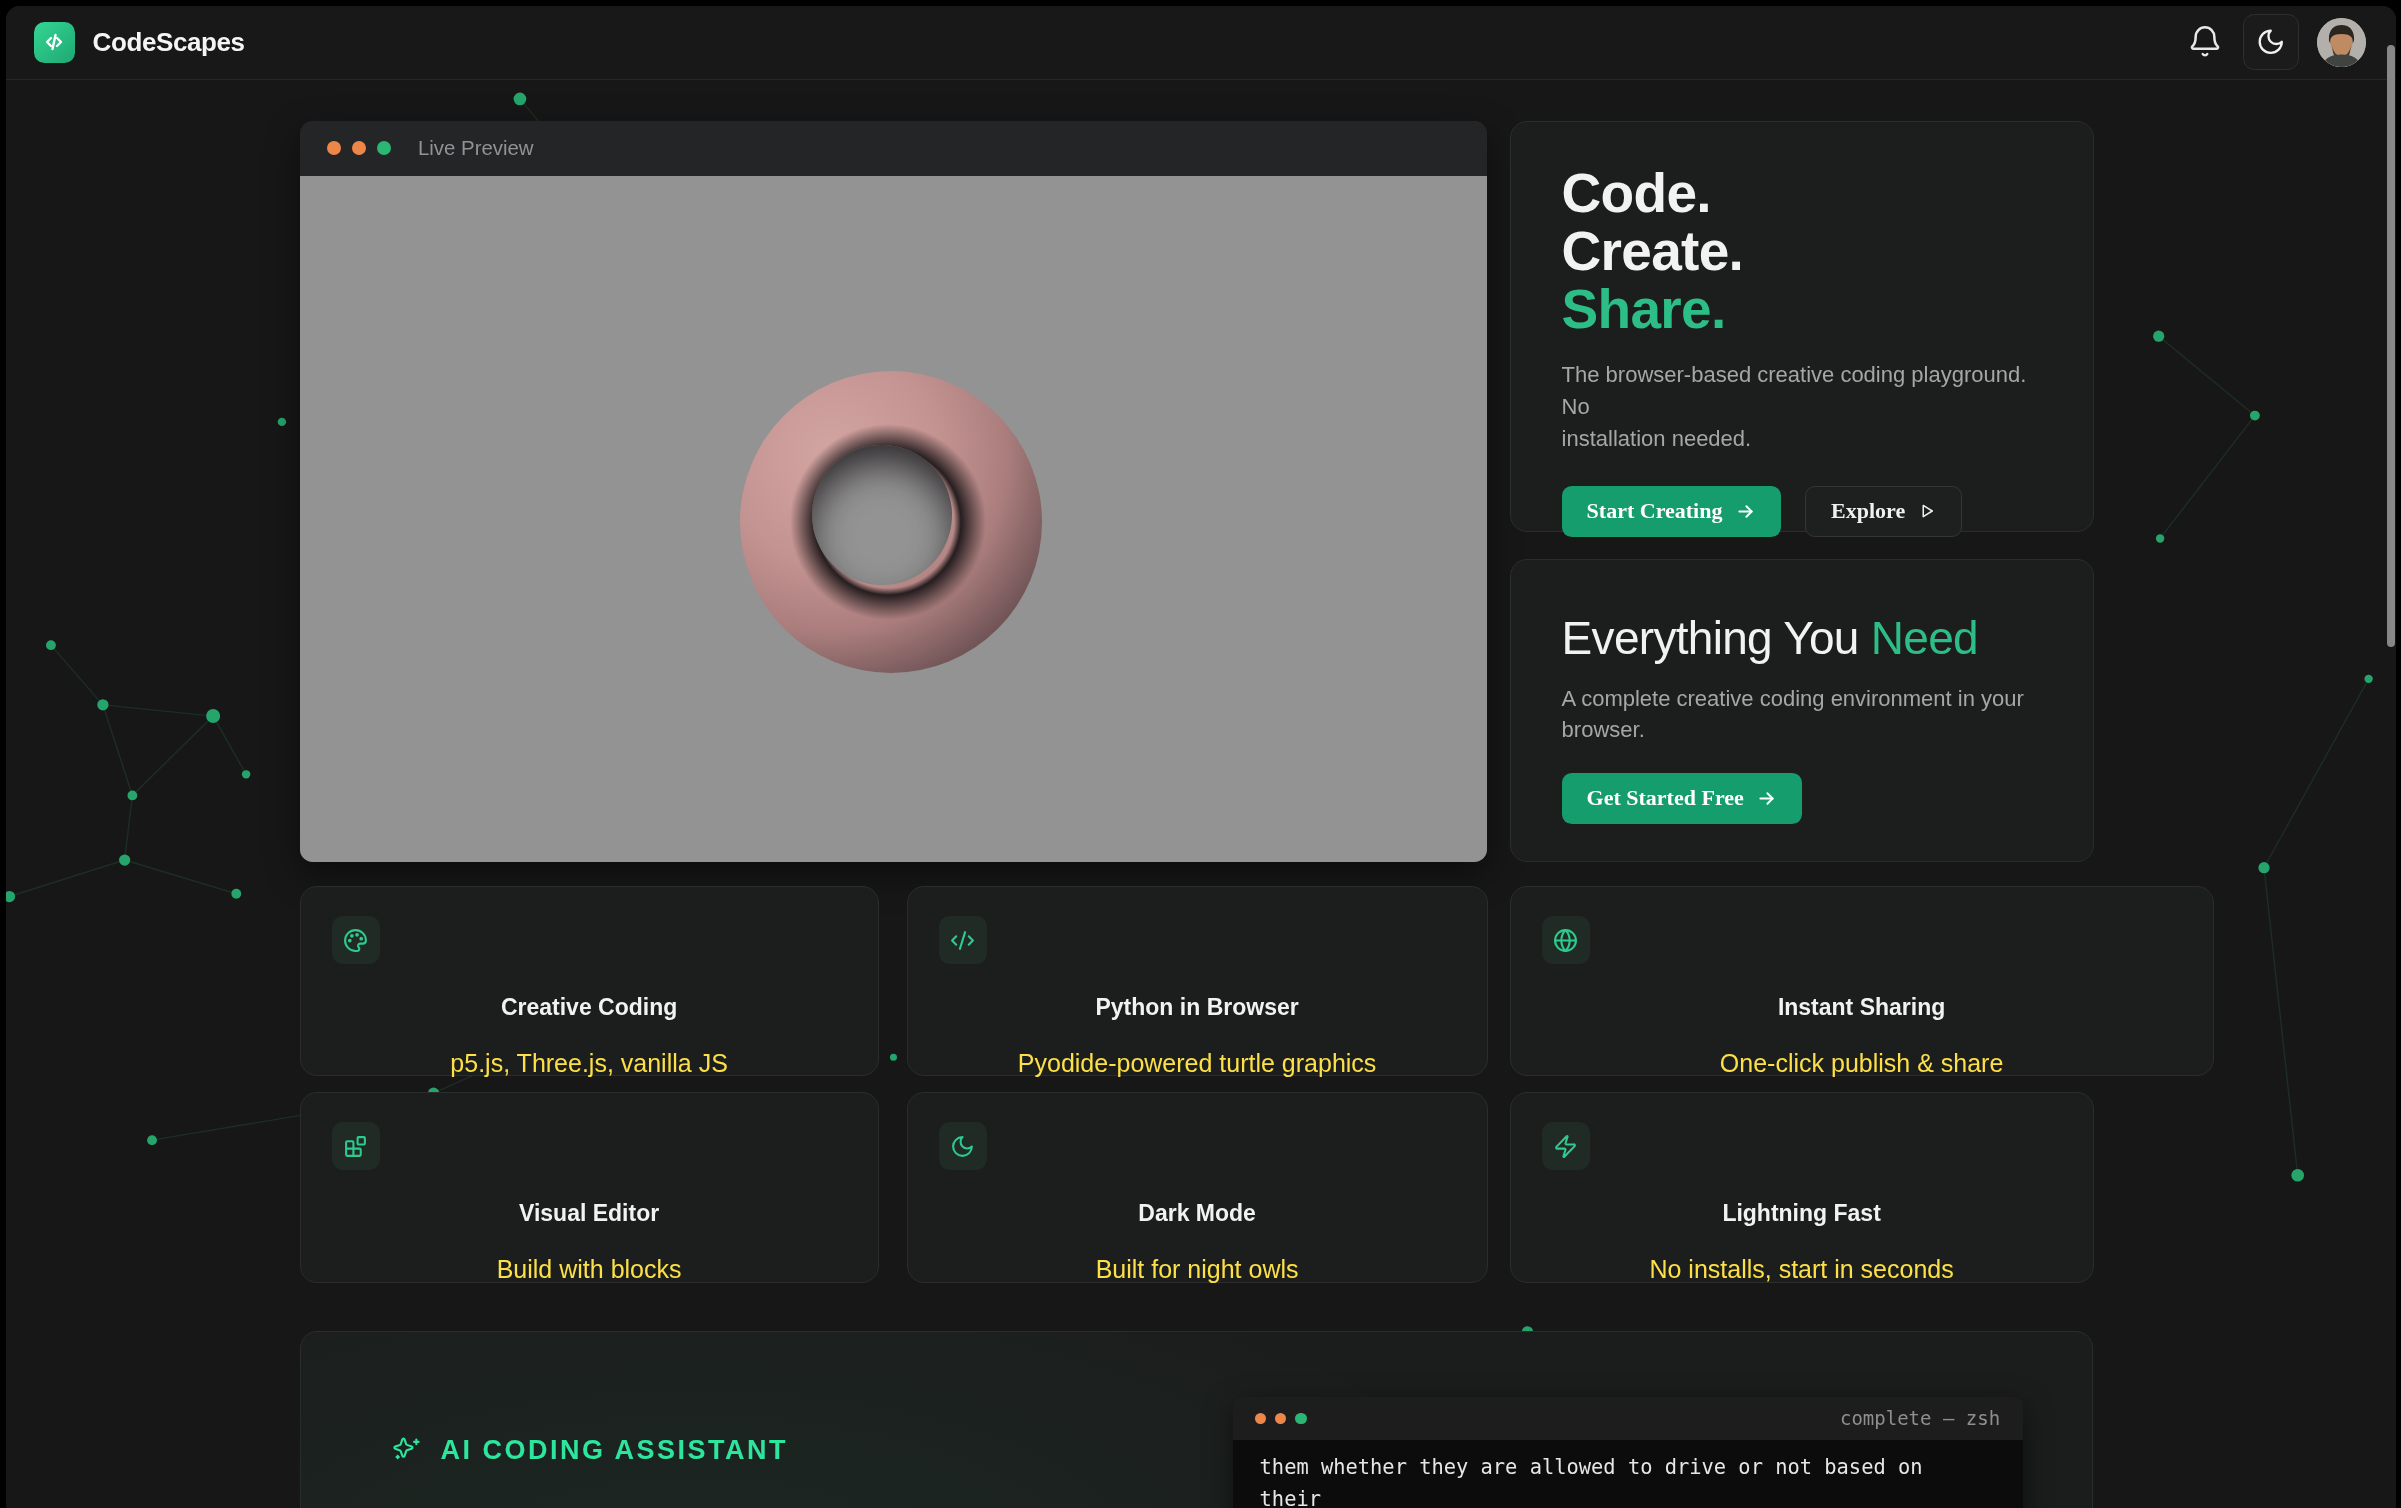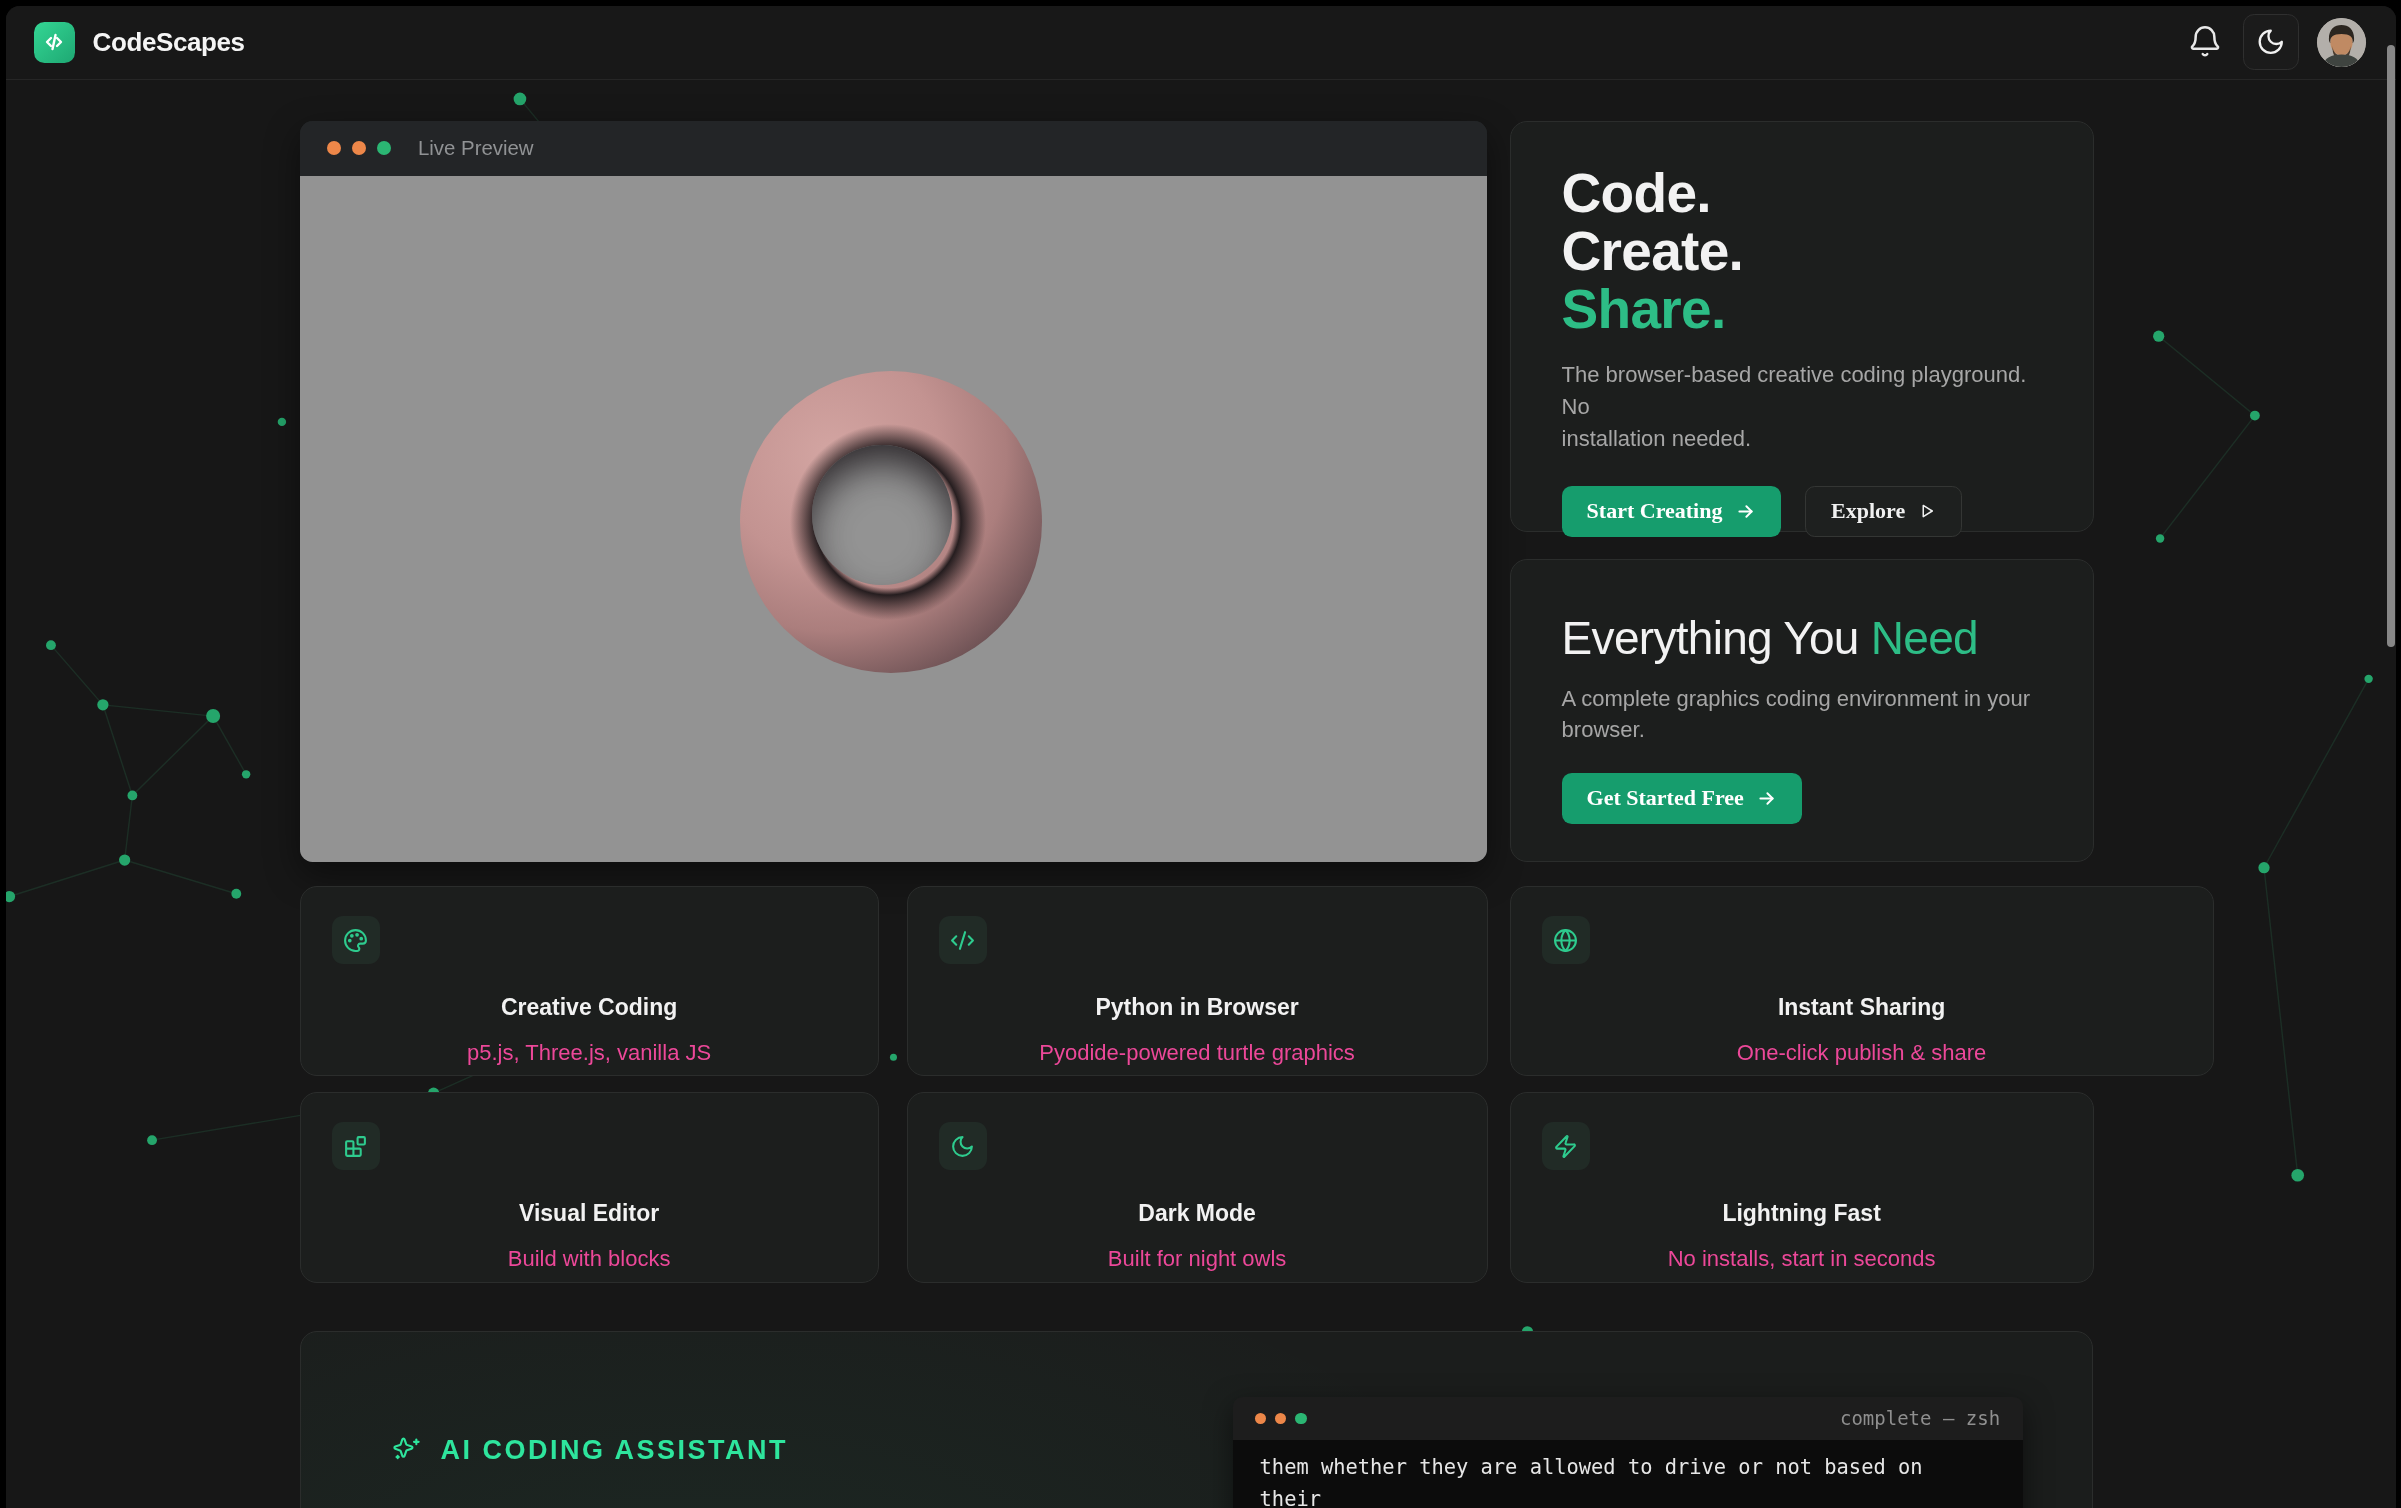--- a/index.html
+++ b/index.html
@@ -52,21 +52,21 @@
   .btn-dark { background:#1e201f; color:#f0f0f0; border:1.4px solid #343634; }
   .hero2 { left:1504px; top:553px; width:584px; height:303px; padding:51px 51px; }
   .et-title { font-size:46px; font-weight:400; letter-spacing:-0.7px; color:#f2f2f2; }
   .et-desc { margin-top:18px; font-size:22px; line-height:31px; color:#a6a6a6; }
   .hero2 .btn { margin-top:28px; display:inline-flex; }
   
   .feature { padding:29.5px 31px;text-align:center; }
   .icon-tile { width:48px; height:48px; border-radius:11.2px; background:#212b26;
                display:flex; align-items:center; justify-content:center; color:#2ecb8e; }
   .f-title { margin-top:29.5px; font-size:23px; font-weight:700; color:#f2f2f2; }
-  .f-sub { margin-top:19px; font-size:22px; color:#ec4899; }
+  .f-sub { margin-top:28px; font-size:25px; color:#fde047; }
   .f1 { left:294px;  top:880px; width:579px; height:190px; }
   .f2 { left:901px; top:880px; width:581px; height:190px; }
   .f3 { left:1504px; top:880px; width:704px; height:190px; }
   .f4 { left:294px;  top:1086px; width:579px; height:191px; }
   .f5 { left:901px; top:1086px; width:581px; height:191px; }
   .f6 { left:1504px; top:1086px; width:584px; height:191px;border-radius:17px; }
   
   .ai-card { left:294px; top:1325px; width:1793px; height:295px;
              background:radial-gradient(ellipse 843px 351px at 22% 85%, rgba(46,229,157,0.05), rgba(0,0,0,0)), #1b1d1c; }
   .ai-label { position:absolute; left:92px; top:103px; display:flex; align-items:center; gap:20px;
@@ -225,21 +225,21 @@
         </span>
       </button>
     </div>
   </div>
 
   <div class="card hero2">
     <div class="et-title">
       <span>Everything You </span><span class="accent">Need</span>
     </div>
     <div class="et-desc">
-      <div>A complete graphics coding environment in your</div>
+      <div>A complete creative coding environment in your</div>
       <div>browser.</div>
     </div>
     <button class="btn btn-green">
       <span>Get Started Free</span>
       <span>
         <svg width="21" height="21" viewBox="0 0 24 24" fill="none" stroke="#fff" stroke-width="2.2" stroke-linecap="round" stroke-linejoin="round">
           <path d="M5 12h14"></path>
             <path d="m13 6 6 6-6 6"></path>
         </svg>
       </span>

